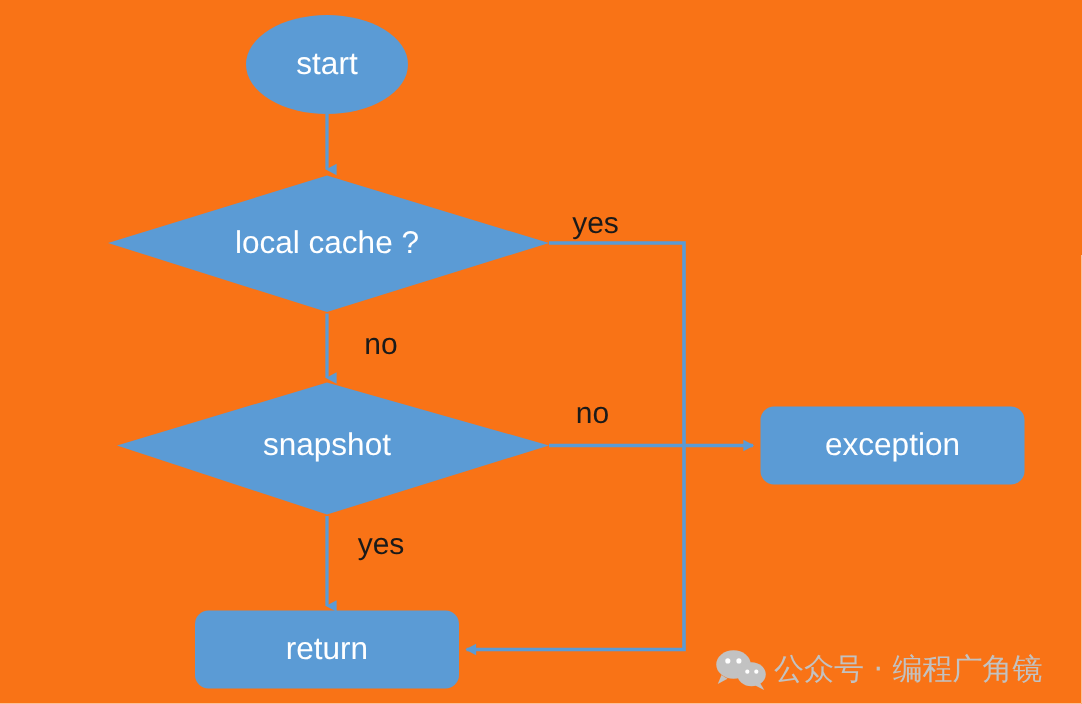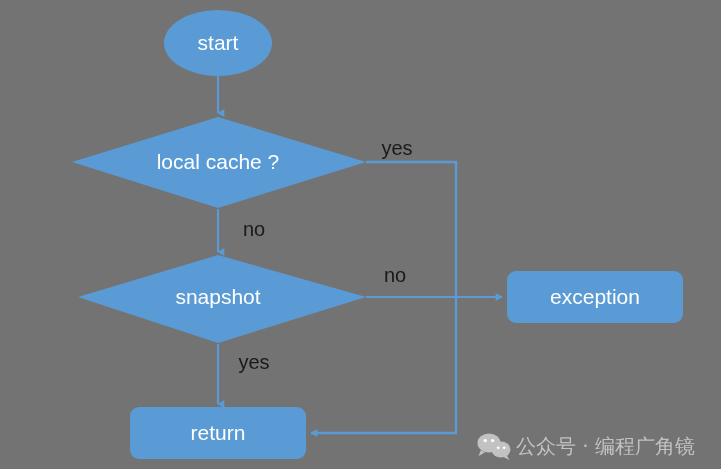--- a/index.html
+++ b/index.html
@@ -8,21 +8,21 @@
     padding: 0;
     background: #ffffff;
   }
   body {
     font-family: "Liberation Sans", sans-serif;
   }
   #canvas {
     position: relative;
     width: 721px;
     height: 469px;
-    background: #737373;
+    background: #f97316;
     overflow: hidden;
   }
   #diagram-svg {
     position: absolute;
     left: 0;
     top: 0;
     width: 721px;
     height: 469px;
   }
   .node-text {

